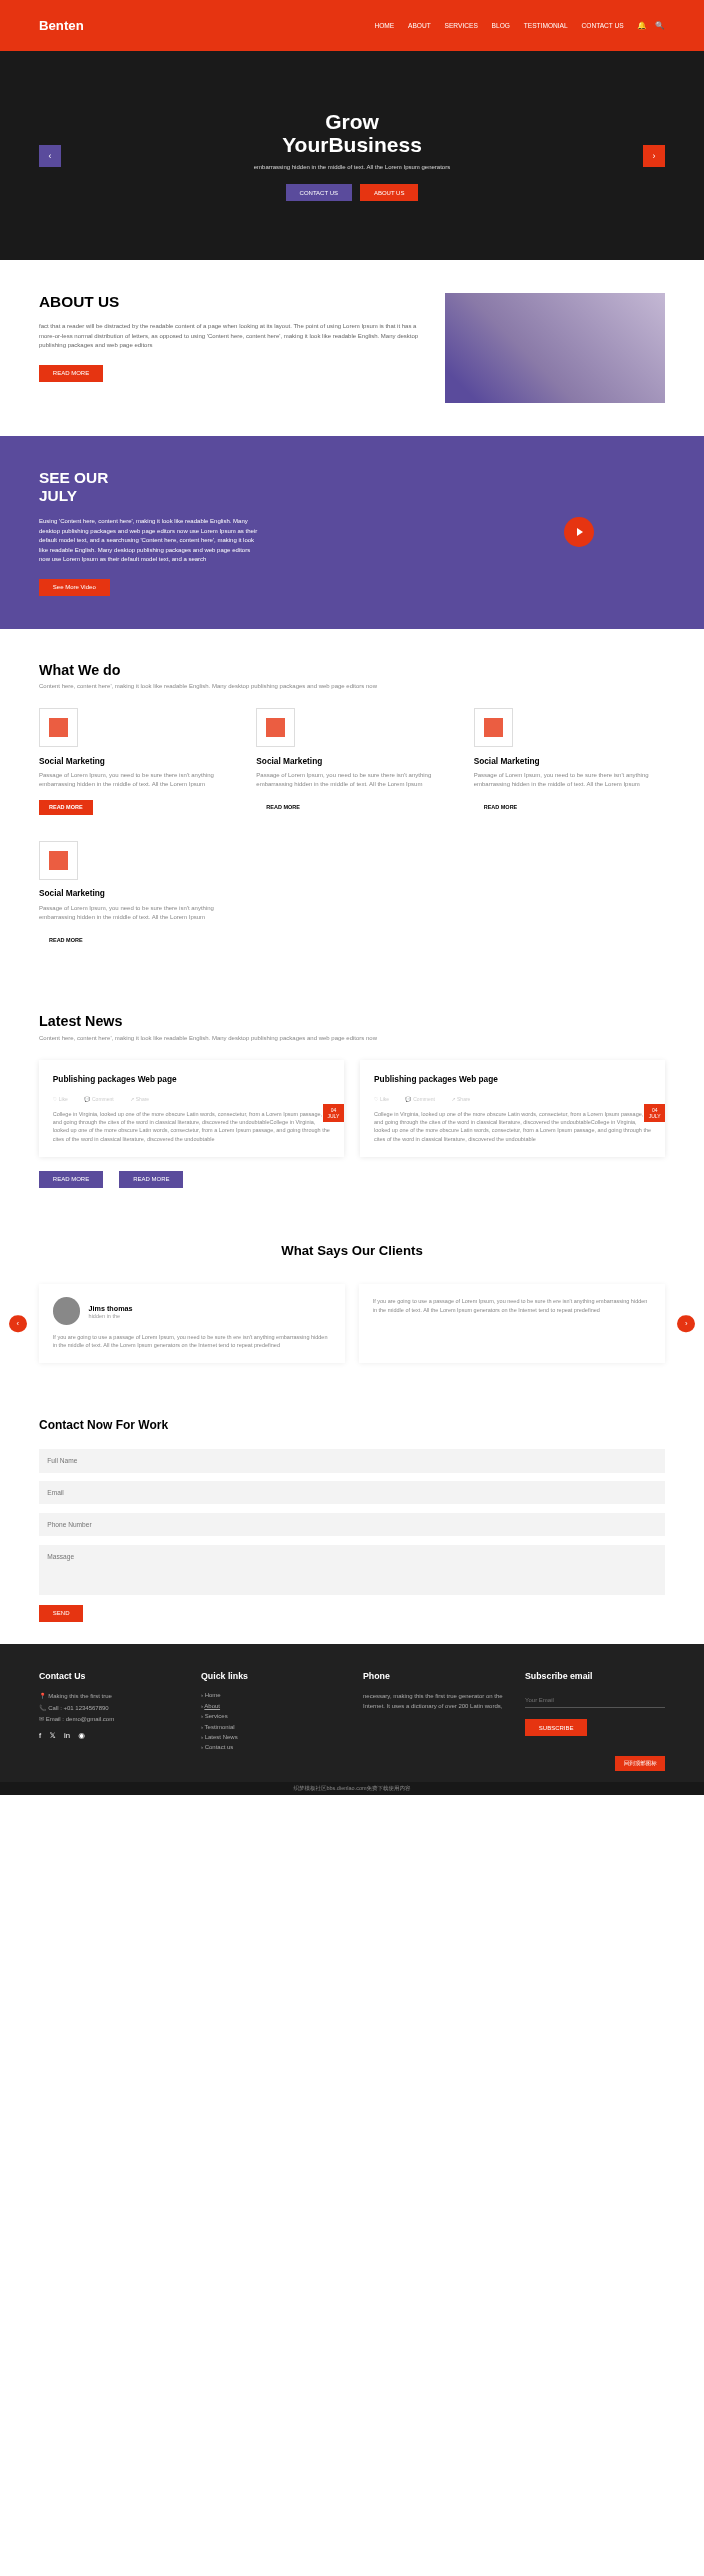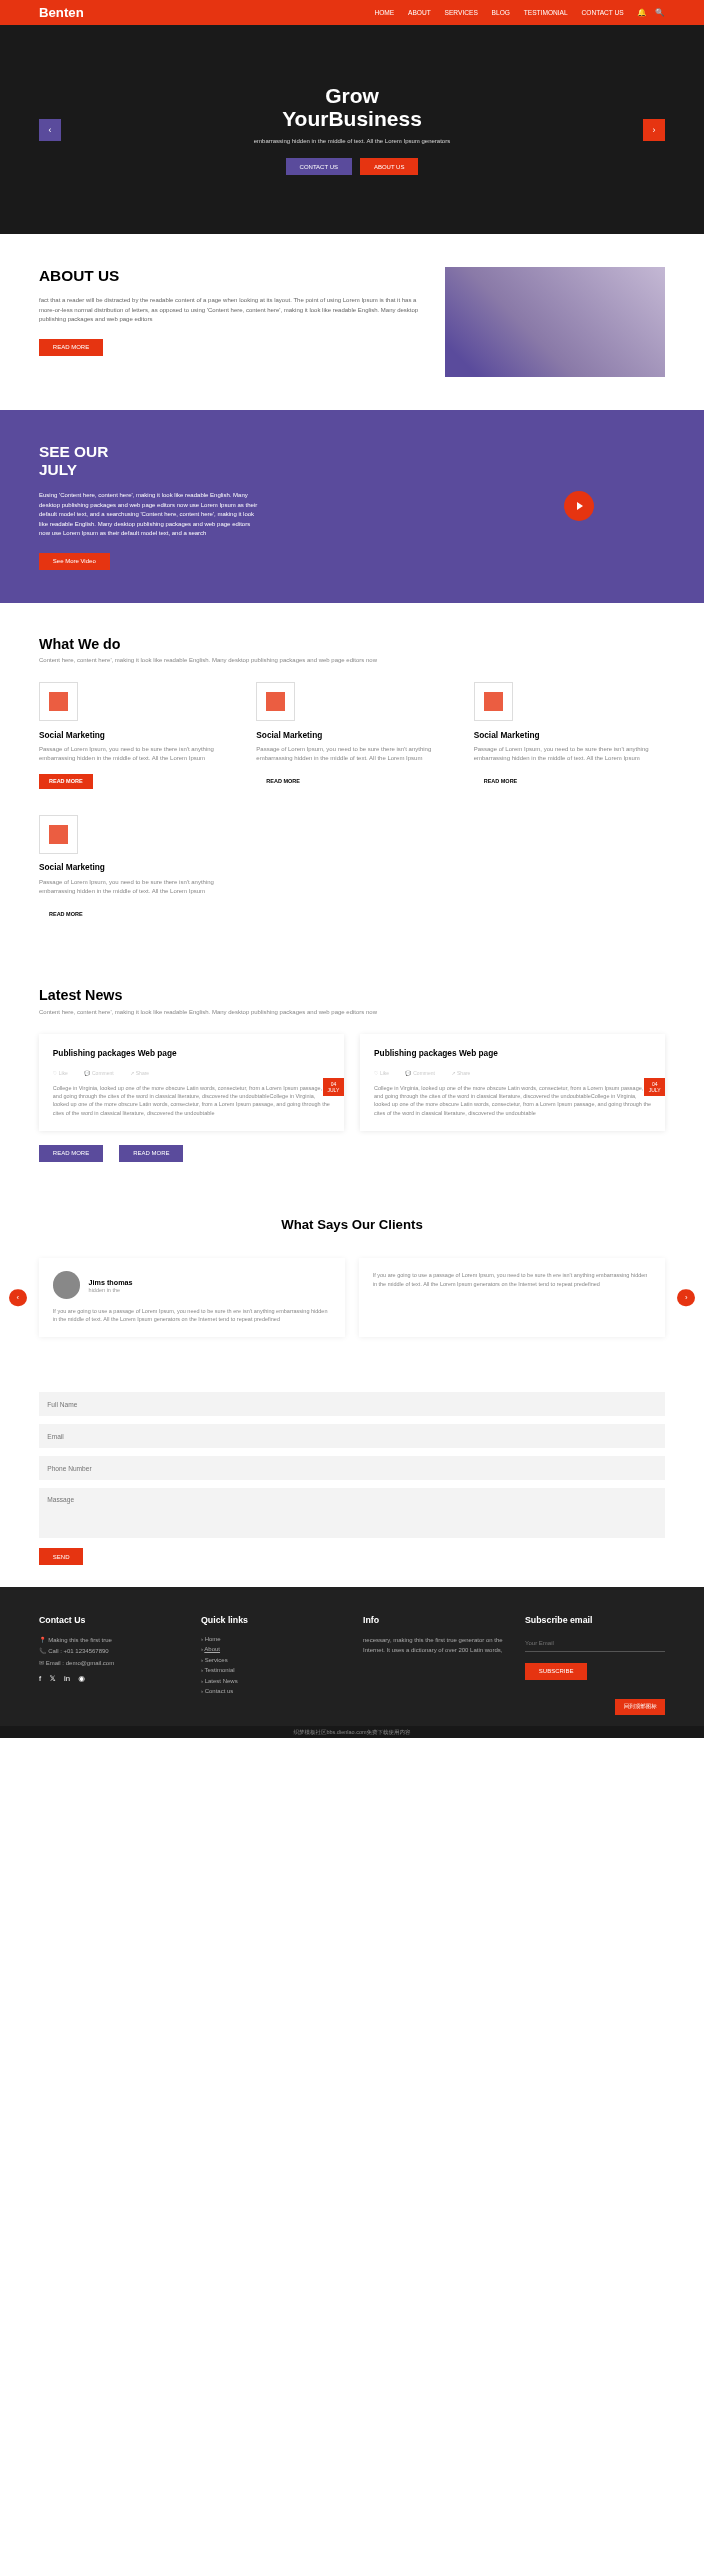--- a/index.html
+++ b/index.html
@@ -1,17 +1,17 @@
 <!DOCTYPE html>
 <html style="font-size:8.8px"><head>
 <meta charset="utf-8">
 <style>
 *{margin:0;padding:0;box-sizing:border-box;font-family:Arial,sans-serif}
 body{background:#fff}
-.header{background:#e63411;height:25px;display:flex;align-items:center;padding:0 39px;justify-content:space-between;color:#fff}
+.header{background:#e63411;height:51px;display:flex;align-items:center;padding:0 39px;justify-content:space-between;color:#fff}
 .logo{font-size:13.2px;font-weight:bold}
 .nav{display:flex;gap:13.8px;align-items:center}
 .nav a{color:#fff;text-decoration:none;font-size:6.6px;font-weight:500}
 .nav-icons{display:flex;gap:8.3px;font-size:7.7px}
 .hero{background:#1a1a1a;height:209px;position:relative;display:flex;align-items:center;justify-content:center;flex-direction:column;color:#fff;text-align:center}
 .hero h1{font-size:21px;font-weight:bold;line-height:1.1}
 .hero p{font-size:6px;margin-top:8.3px;opacity:0.8}
 .hero-btns{margin-top:13.8px;display:flex;gap:8.3px}
 .btn{padding:5.5px 13.8px;border:none;font-size:6px;cursor:pointer;color:#fff;font-weight:500}
 .btn-purple{background:#5a4b9c}
@@ -202,20 +202,21 @@
       </div>
       <p>If you are going to use a passage of Lorem Ipsum, you need to be sure th ere isn't anything embarrassing hidden in the middle of text. All the Lorem Ipsum generators on the Internet tend to repeat predefined</p>
     </div>
     <div class="testi">
       <p>If you are going to use a passage of Lorem Ipsum, you need to be sure th ere isn't anything embarrassing hidden in the middle of text. All the Lorem Ipsum generators on the Internet tend to repeat predefined</p>
     </div>
   </div>
 </div>
 
 <div class="contact">
+  <h2>Contact Now For Work</h2>
   <input placeholder="Full Name" style="">
   <input placeholder="Email" style="">
   <input placeholder="Phone Number" style="">
   <textarea placeholder="Massage" style=""></textarea>
   <button class="btn btn-orange">SEND</button>
 </div>
 
 <div class="footer">
   <div class="footer-grid">
     <div>
@@ -237,21 +238,21 @@
       <ul>
         <li>› <span>Home</span></li>
         <li>› <span style="text-decoration:underline">About</span></li>
         <li>› <span>Services</span></li>
         <li>› <span>Testimonial</span></li>
         <li>› <span>Latest News</span></li>
         <li>› <span>Contact us</span></li>
       </ul>
     </div>
     <div>
-      <h3>Info</h3>
+      <h3>Phone</h3>
       <p>necessary, making this the first true generator on the Internet. It uses a dictionary of over 200 Latin words,</p>
     </div>
     <div>
       <h3>Subscribe email</h3>
       <input class="sub-input" placeholder="Your Email" style="">
       <button class="btn btn-orange">SUBSCRIBE</button>
     </div>
   </div>
   <div class="scroll-top">回到顶部图标</div>
 </div>

